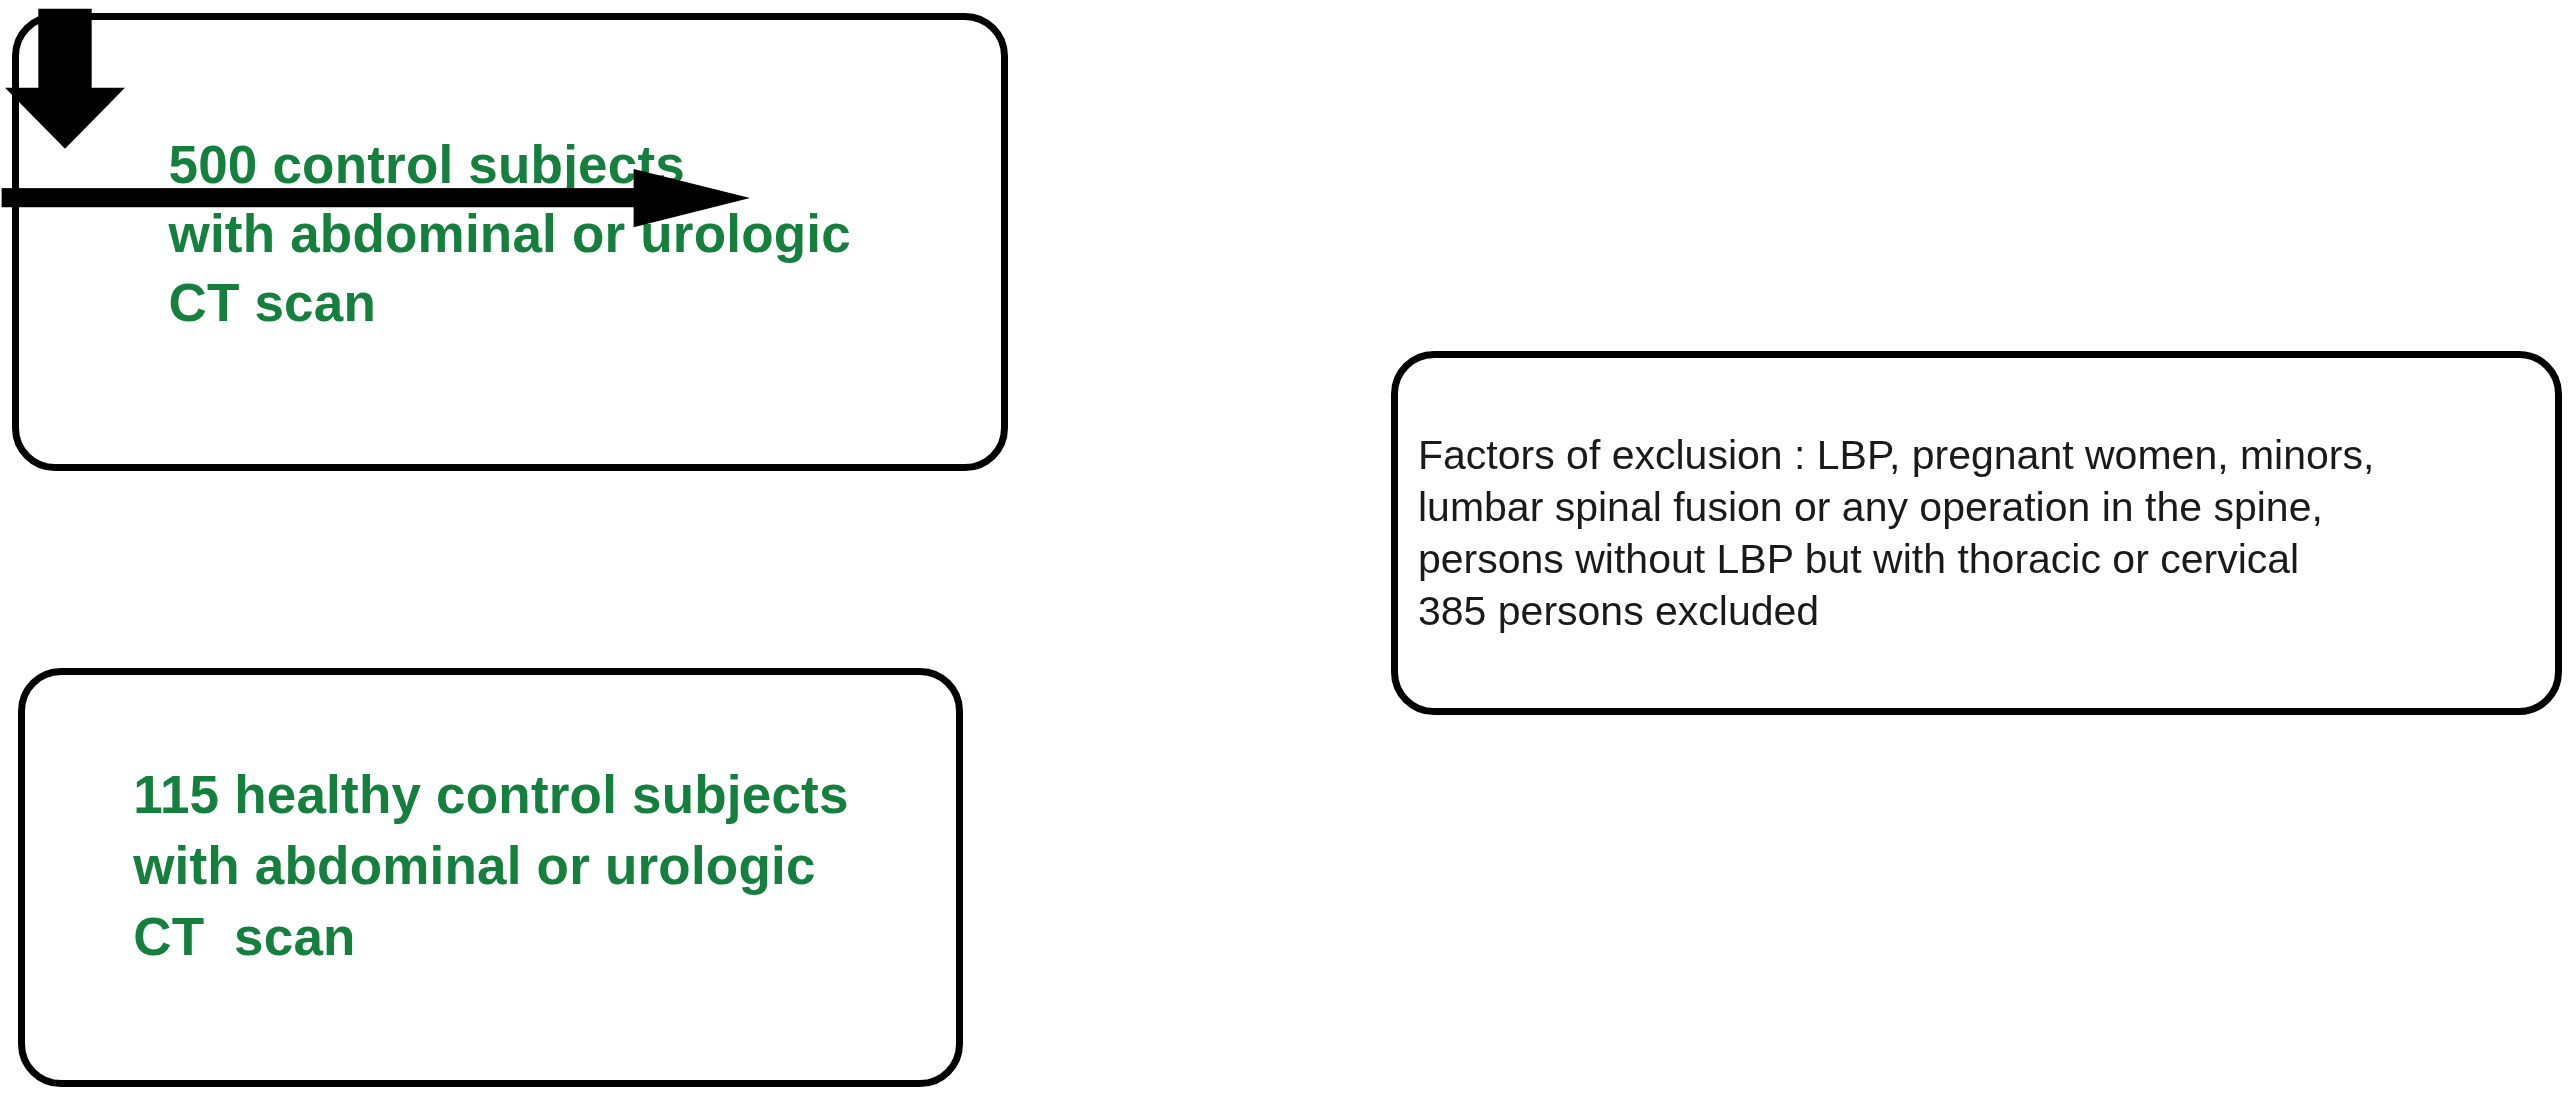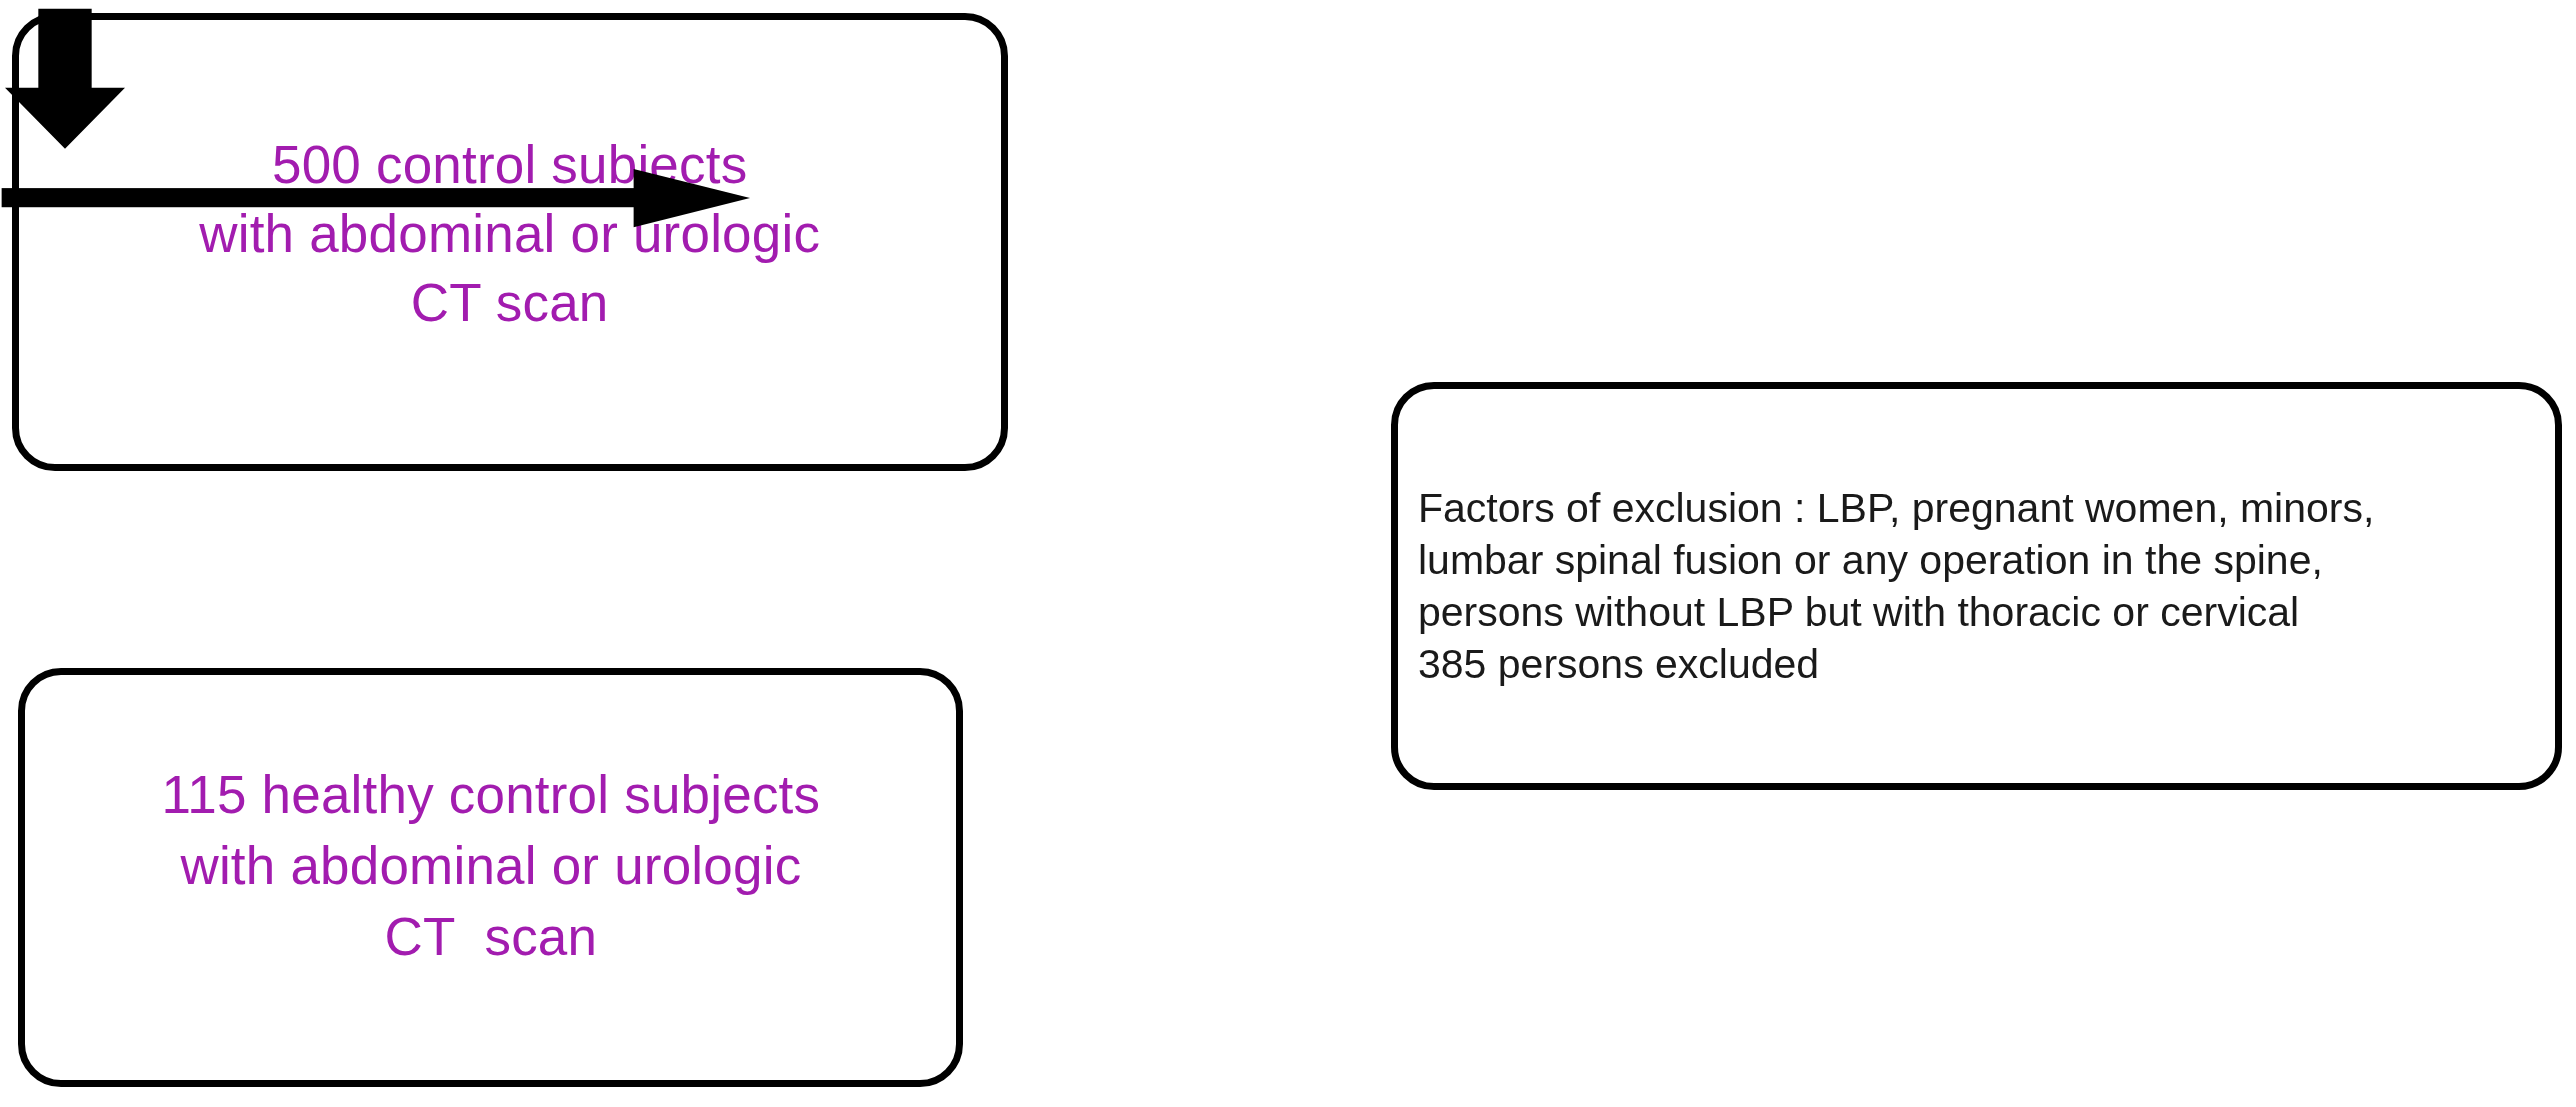--- a/index.html
+++ b/index.html
@@ -23,24 +23,24 @@
     box-sizing: border-box;
     background: #ffffff;
     border: 7.5px solid #000000;
     border-radius: 43px;
     display: flex;
     flex-direction: column;
     justify-content: center;
     align-items: center;
   }
   .node-text {
-    color: #a21caf;
-    text-align: center;
+    color: #15803d;
     white-space: pre;
     letter-spacing: 0.2px;
+    font-weight: bold;
   }
 
   
   #box-source {
     left: 11.7px;
     top: 13.4px;
     width: 996px;
     height: 458px;
   }
   #box-source .node-text {
@@ -64,25 +64,24 @@
   }
   #box-included .text-stack {
     margin-top: -23.4px;
   }
 
   
   #box-exclusion {
     left: 1391px;
     top: 351px;
     width: 1171px;
-    height: 408px;
+    height: 364px;
     justify-content: center;
     align-items: stretch;
     padding: 0 20px;
-    margin-top: 31px;
   }
   #box-exclusion .excl-line {
     color: #1a1a1a;
     font-size: 41px;
     line-height: 52px;
     text-align: left;
     white-space: pre;
   }
   #box-exclusion .excl-line.centered {
     text-align: left;

